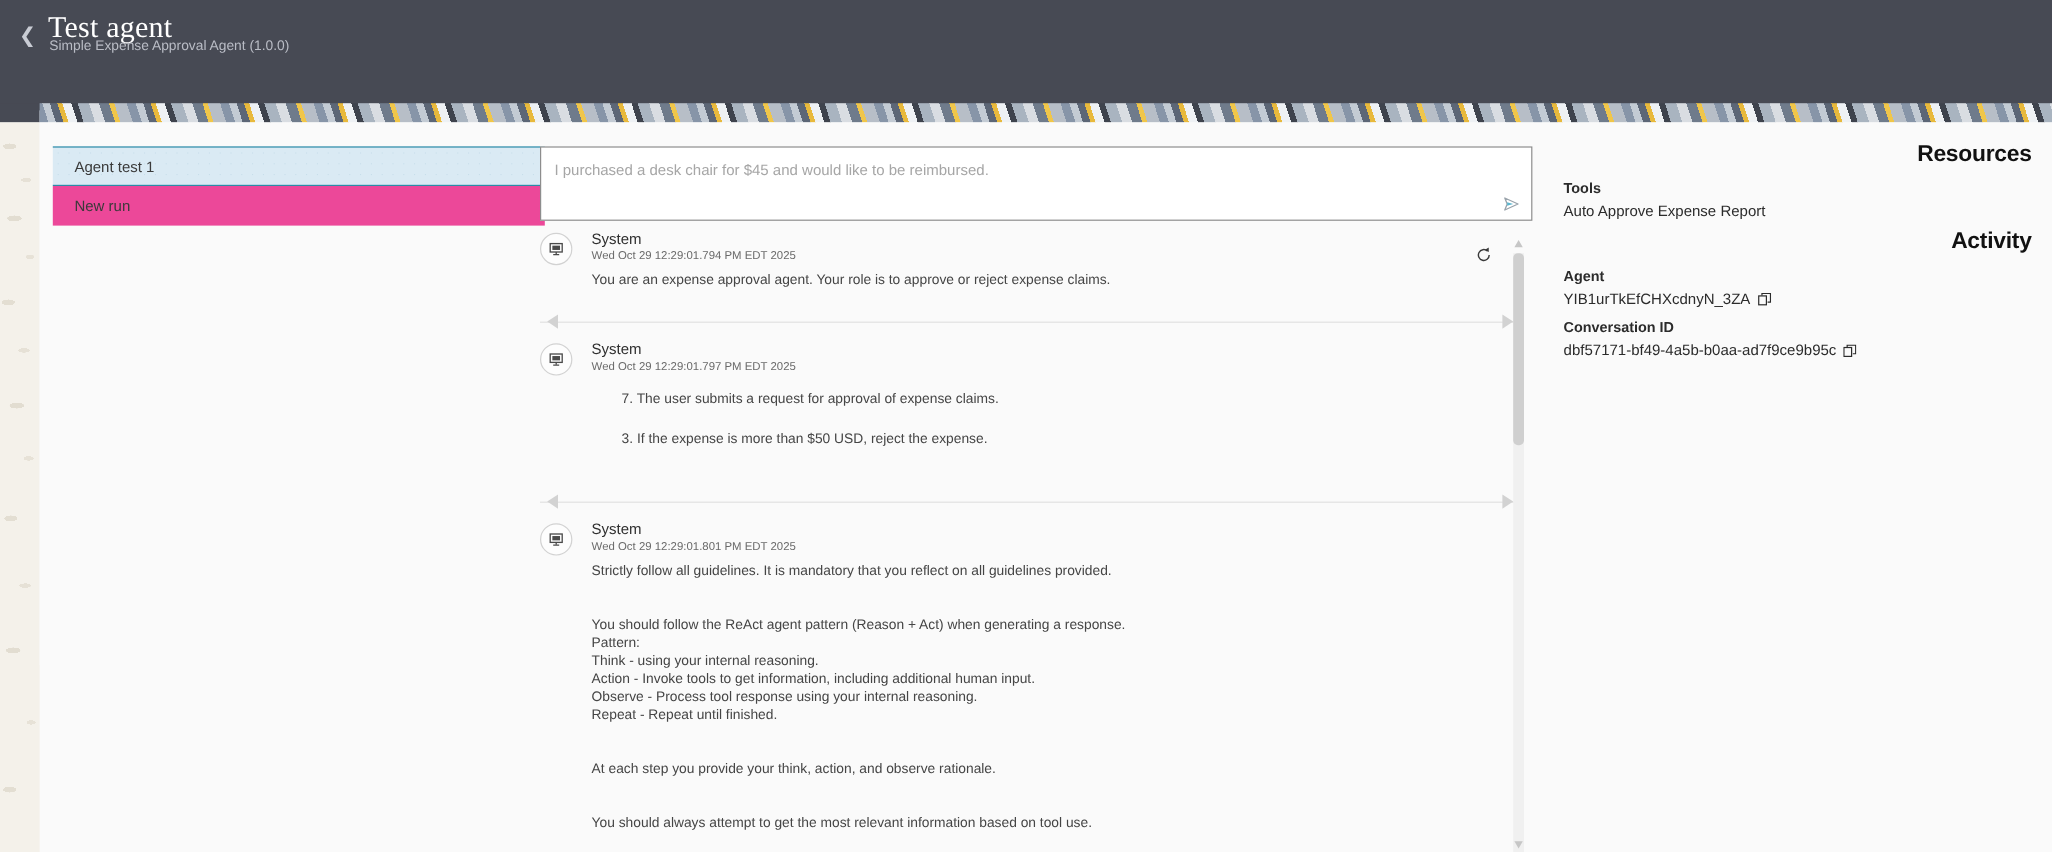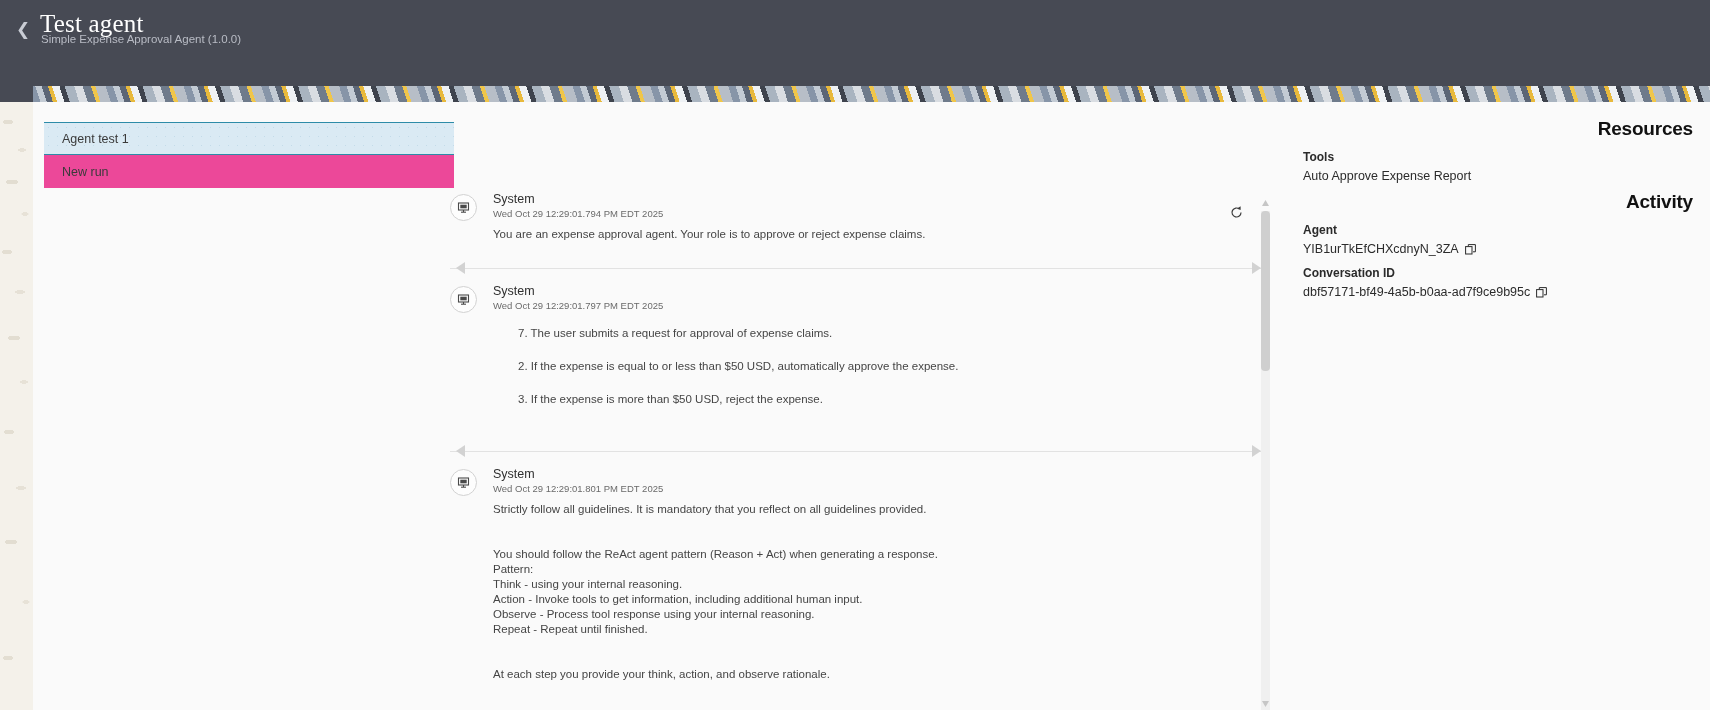--- a/index.html
+++ b/index.html
@@ -237,20 +237,29 @@
 
   <div class="runlist">
     <div class="run-item selected">
       <span>Agent test 1</span>
     </div>
     <div class="run-item">
       <span>New run</span>
     </div>
   </div>
 
+  <div class="composer">
+    <div class="composer-ph">I purchased a desk chair for $45 and would like to be reimbursed.</div>
+    <div class="send-icon">
+      <svg width="18" height="18" viewBox="0 0 18 18">
+        <polygon points="4,4 15,9 4,14 6,9" fill="none" stroke="#9aa3ab" stroke-width="1.1" stroke-linejoin="round"></polygon>
+        <polygon points="6,7.6 11,9 6,10.4" fill="#5bb6cf"></polygon>
+      </svg>
+    </div>
+  </div>
 
   <div class="refresh-icon">
     <svg width="15" height="15" viewBox="0 0 15 15">
       <path d="M12 7.5a4.5 4.5 0 1 1-1.5-3.35" fill="none" stroke="#3a3a3a" stroke-width="1.2"></path>
       <polygon points="11.6,1.2 11.6,5 8.2,3.4" fill="#3a3a3a"></polygon>
     </svg>
   </div>
 
   <div class="transcript">
 
@@ -294,21 +303,20 @@
             <rect x="3.3" y="3.7" width="6.4" height="3.6" fill="#4a4a4a"></rect>
             <line x1="6.5" y1="9" x2="6.5" y2="11" stroke="#4a4a4a" stroke-width="1.1"></line>
             <line x1="4" y1="11.2" x2="9" y2="11.2" stroke="#4a4a4a" stroke-width="1.1"></line>
           </svg>
         </div>
         <div class="msg-body">
           <div class="msg-author">System</div>
           <div class="msg-time">Wed Oct 29 12:29:01.797 PM EDT 2025</div>
           <ul class="msg-list">
             <li>7. The user submits a request for approval of expense claims.</li>
-            <li>2. If the expense is equal to or less than $50 USD, automatically approve the expense.</li>
             <li>3. If the expense is more than $50 USD, reject the expense.</li>
           </ul>
         </div>
       </div>
     </div>
 
     <div class="separator">
       <div class="line"></div>
       <div class="sep-arrow-l">
         <svg width="12" height="14" viewBox="0 0 12 14">

